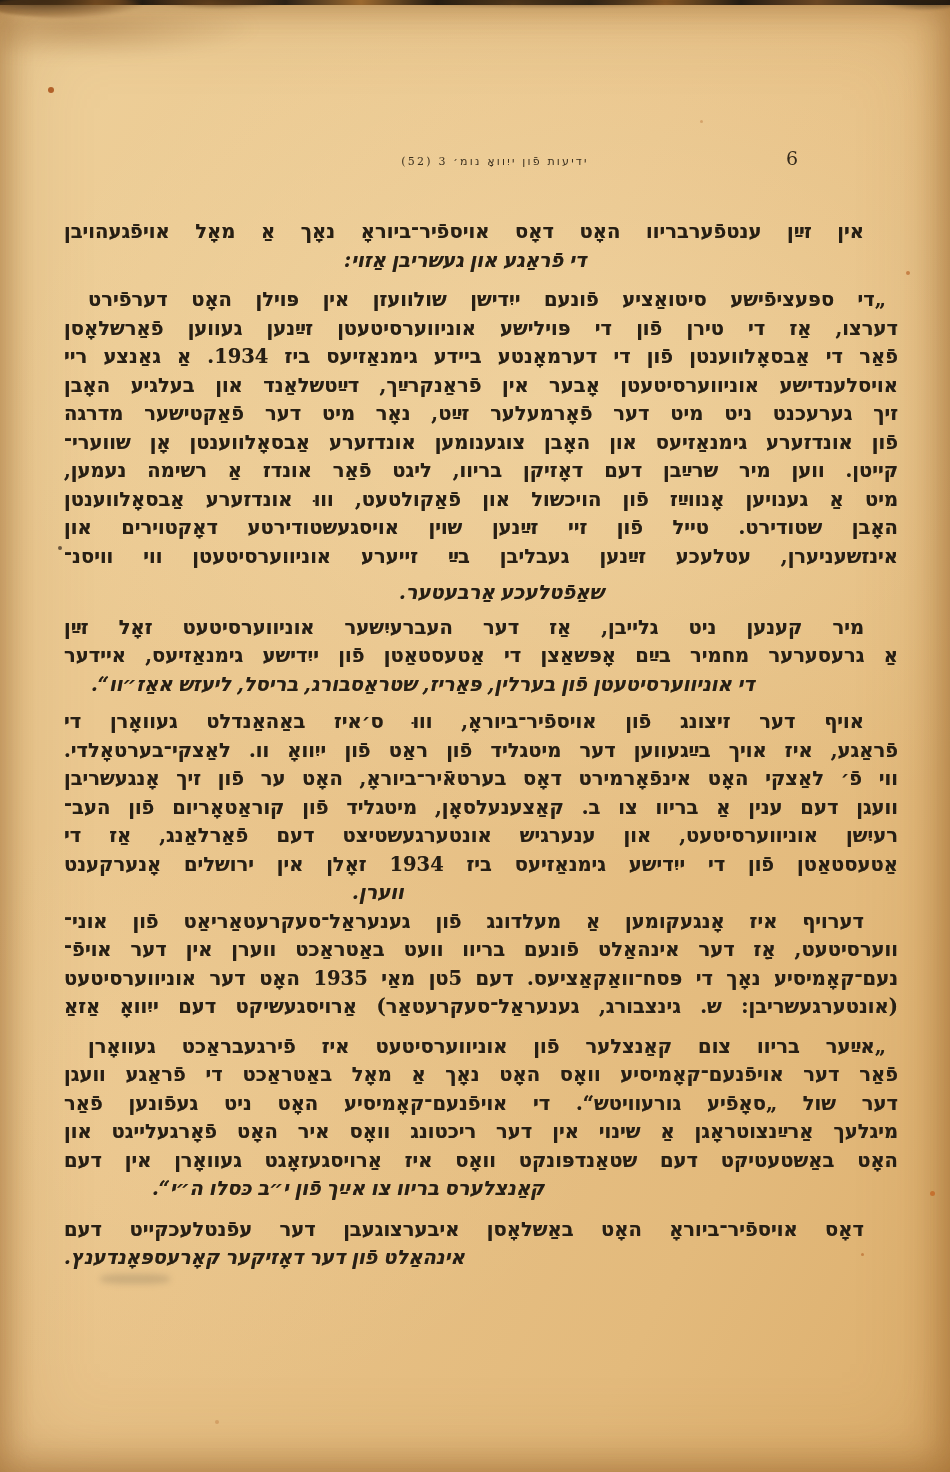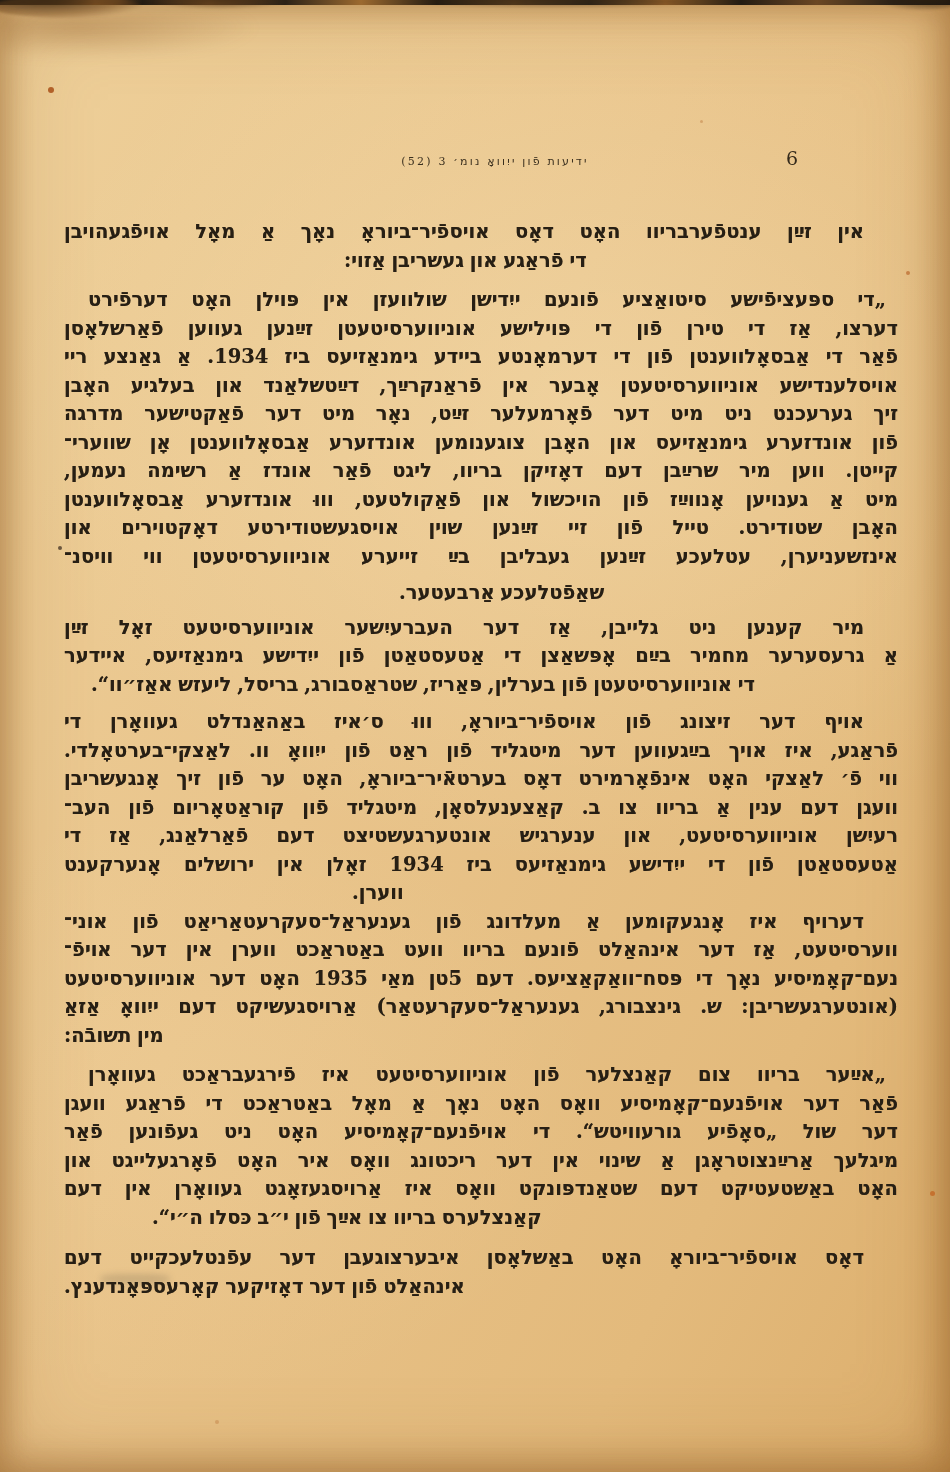--- a/index.html
+++ b/index.html
@@ -53,21 +53,21 @@
   .para{position:relative;}
   .line{
     direction:rtl;unicode-bidi:isolate;
     font-size:19.5px;line-height:28.5px;font-weight:700;
     word-spacing:-1px;color:#271f14;
     text-align:justify;text-align-last:justify;
     text-shadow:0 0 .4px rgba(45,32,18,.55);
   }
   .line.first{padding-right:34px;}
   .para.quote .line.first{padding-right:12px;margin-left:24px;}
-  .line.last{text-align:left;text-align-last:left;}
+  .line.last{text-align:left;text-align-last:left;font-style:italic;}
   #paras .para:nth-child(2){margin-top:11px;}
   #paras .para:nth-child(3){margin-top:6px;}
   #paras .para:nth-child(4){margin-top:9px;}
   #paras .para:nth-child(5){margin-top:0;}
   #paras .para:nth-child(6){margin-top:11px;}
   #paras .para:nth-child(7){margin-top:12px;}
   #paras .para:nth-child(1) .line.last{padding-left:280px;}
   #paras .para:nth-child(2) .line.last{padding-left:335px;margin-top:8px;}
   #paras .para:nth-child(3) .line.last{padding-left:27px;}
   #paras .para:nth-child(4) .line.last{padding-left:288px;}
@@ -132,21 +132,20 @@
           <div class="line">וועגן דעם ענין אַ בריוו צו ב. קאַצענעלסאָן, מיטגליד פֿון קוראַטאָריום פֿון העב־</div>
           <div class="line">רעיִשן אוניווערסיטעט, און ענערגיש אונטערגעשטיצט דעם פֿאַרלאַנג, אַז די</div>
           <div class="line">אַטעסטאַטן פֿון די ייִדישע גימנאַזיעס ביז 1934 זאָלן אין ירושלים אָנערקענט</div>
           <div class="line last">ווערן.</div>
         </div>
         <div class="para plain">
           <div class="line first">דערויף איז אָנגעקומען אַ מעלדונג פֿון גענעראַל־סעקרעטאַריאַט פֿון אוני־</div>
           <div class="line">ווערסיטעט, אַז דער אינהאַלט פֿונעם בריוו וועט באַטראַכט ווערן אין דער אויפֿ־</div>
           <div class="line">נעם־קאָמיסיע נאָך די פּסח־וואַקאַציעס. דעם 5טן מאַי 1935 האָט דער אוניווערסיטעט</div>
           <div class="line">(אונטערגעשריבן: ש. גינצבורג, גענעראַל־סעקרעטאַר) אַרויסגעשיקט דעם ייִוואָ אַזאַ</div>
-          <div class="line last">מין תשובֿה:</div>
         </div>
         <div class="para quote">
           <div class="line first">„אײַער בריוו צום קאַנצלער פֿון אוניווערסיטעט איז פֿירגעבראַכט געוואָרן</div>
           <div class="line">פֿאַר דער אויפֿנעם־קאָמיסיע וואָס האָט נאָך אַ מאָל באַטראַכט די פֿראַגע וועגן</div>
           <div class="line">דער שול „סאָפֿיע גורעוויטש“. די אויפֿנעם־קאָמיסיע האָט ניט געפֿונען פֿאַר</div>
           <div class="line">מיגלעך אַרײַנצוטראָגן אַ שינוי אין דער ריכטונג וואָס איר האָט פֿאָרגעלייגט און</div>
           <div class="line">האָט באַשטעטיקט דעם שטאַנדפּונקט וואָס איז אַרויסגעזאָגט געוואָרן אין דעם</div>
           <div class="line last">קאַנצלערס בריוו צו אײַך פֿון י״ב כּסלו ה״י“.</div>
         </div>
         <div class="para plain">

